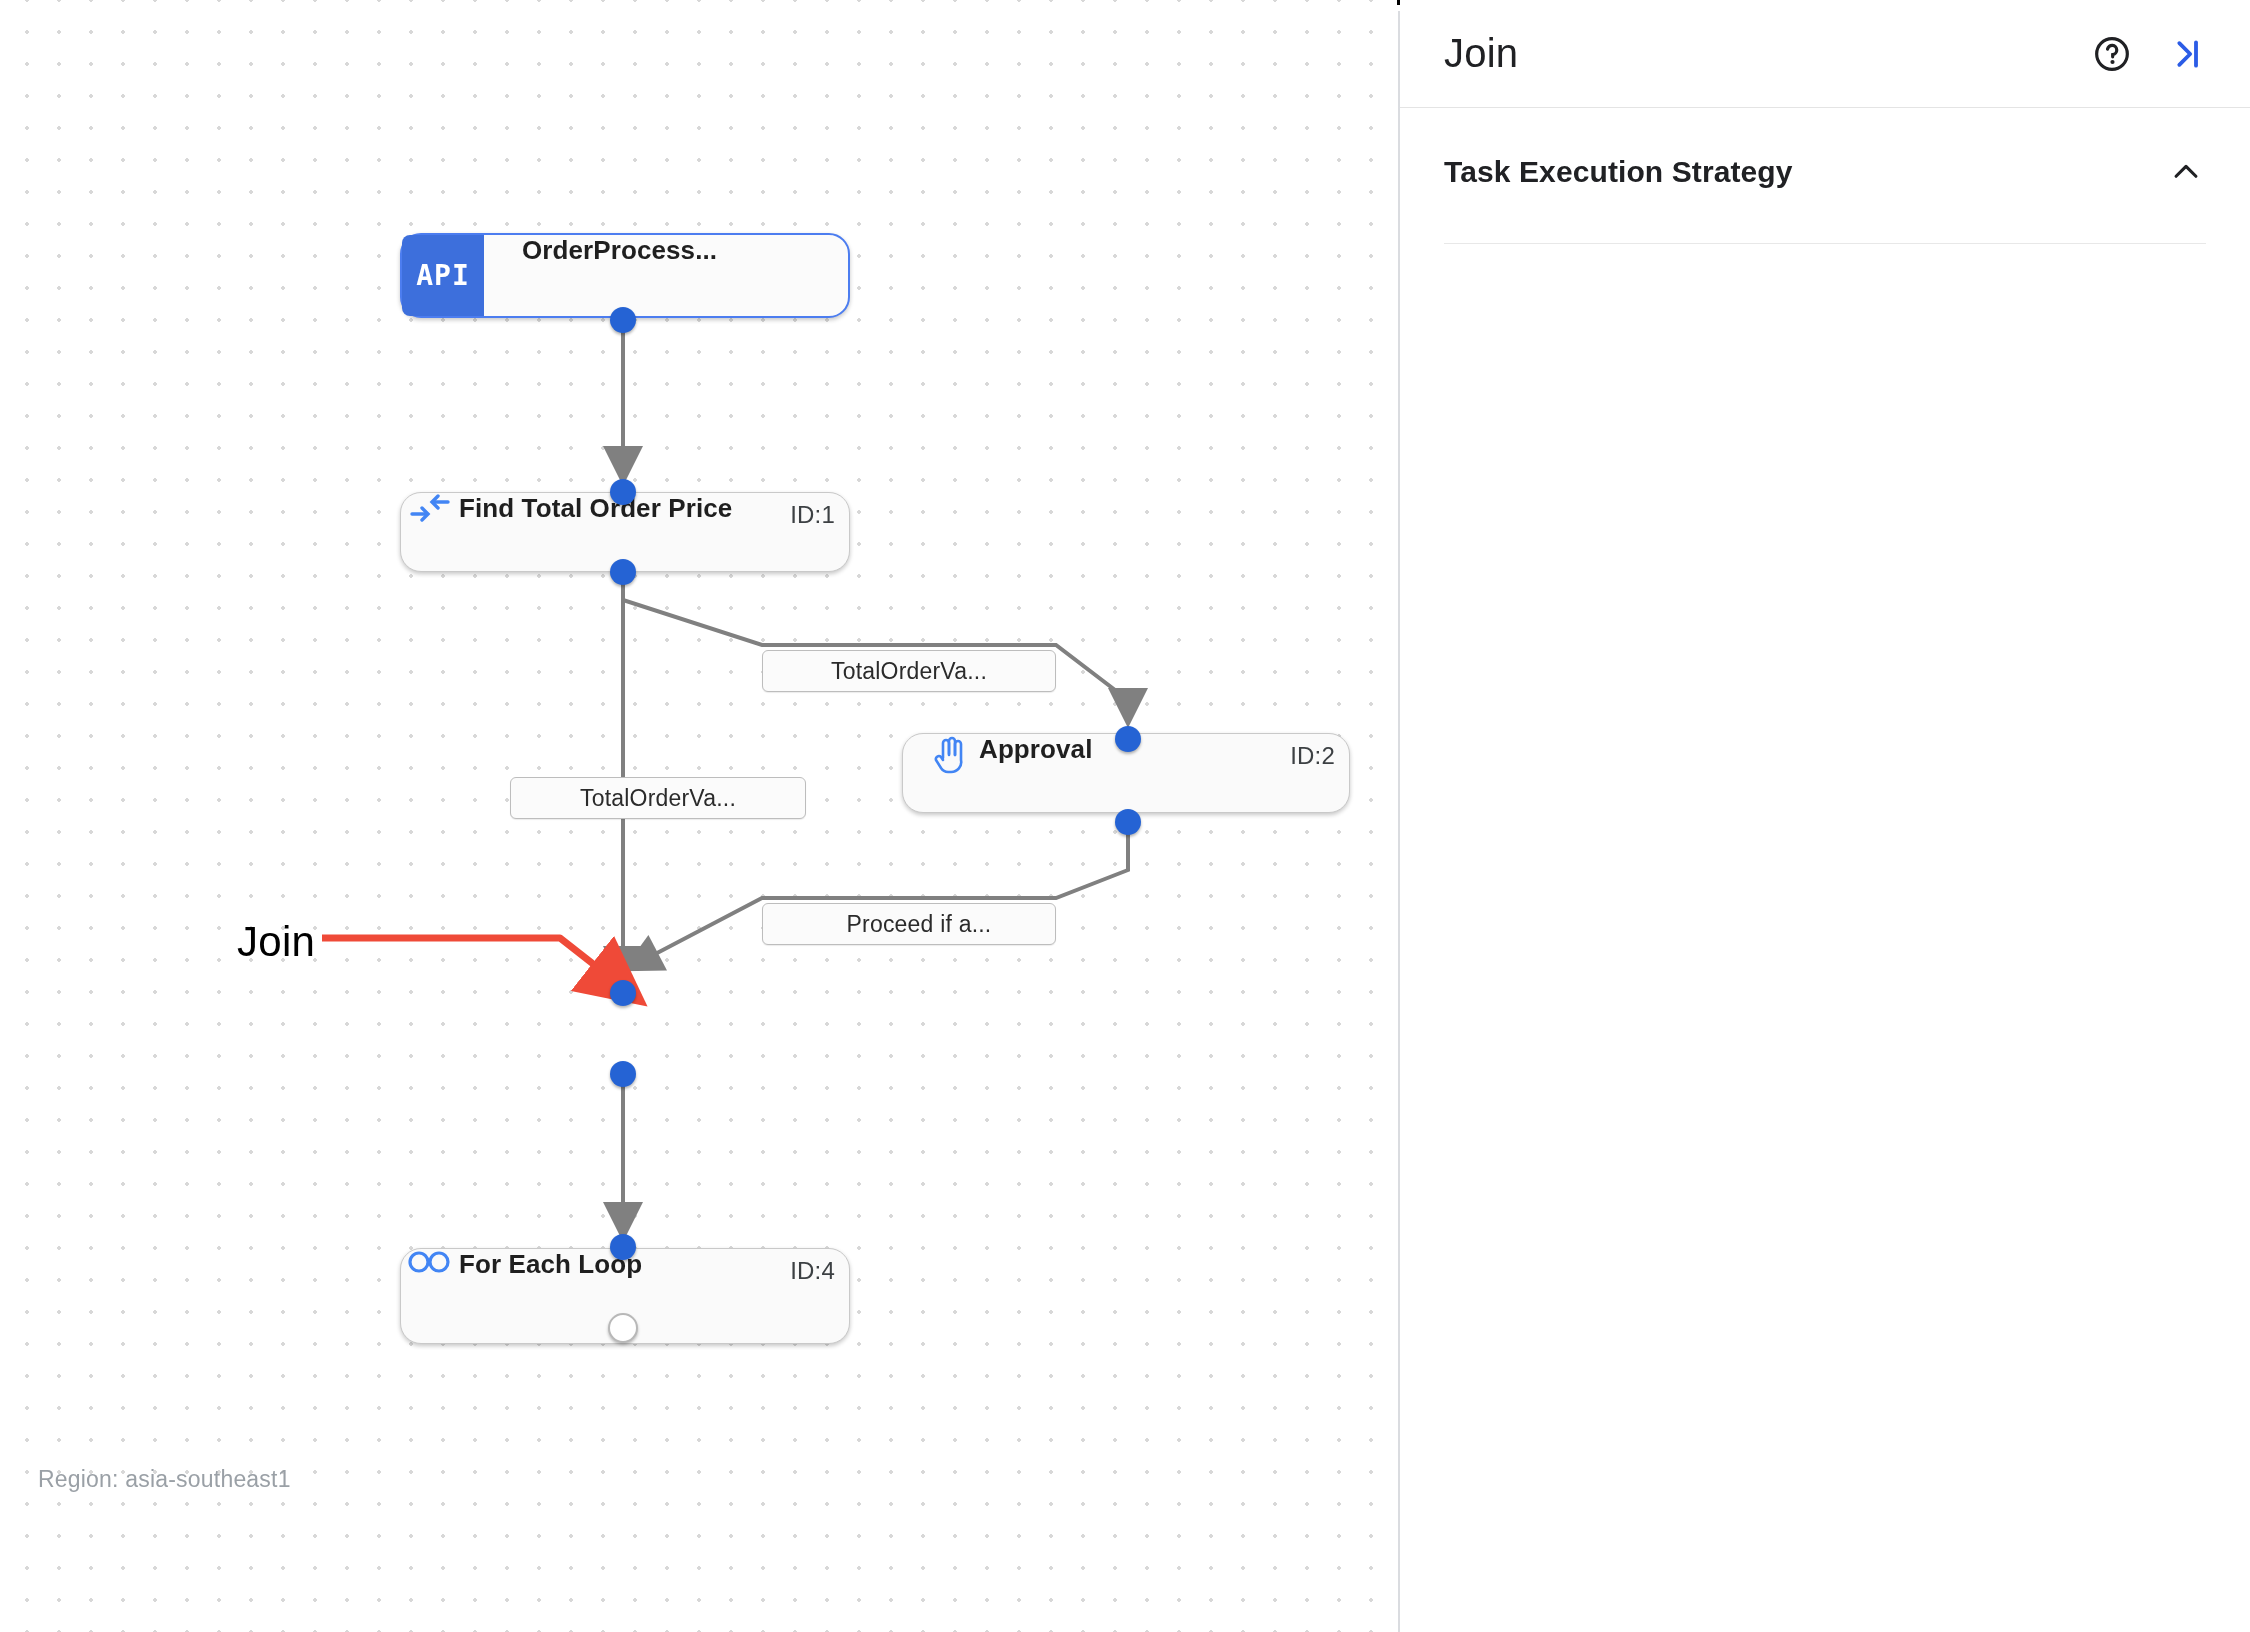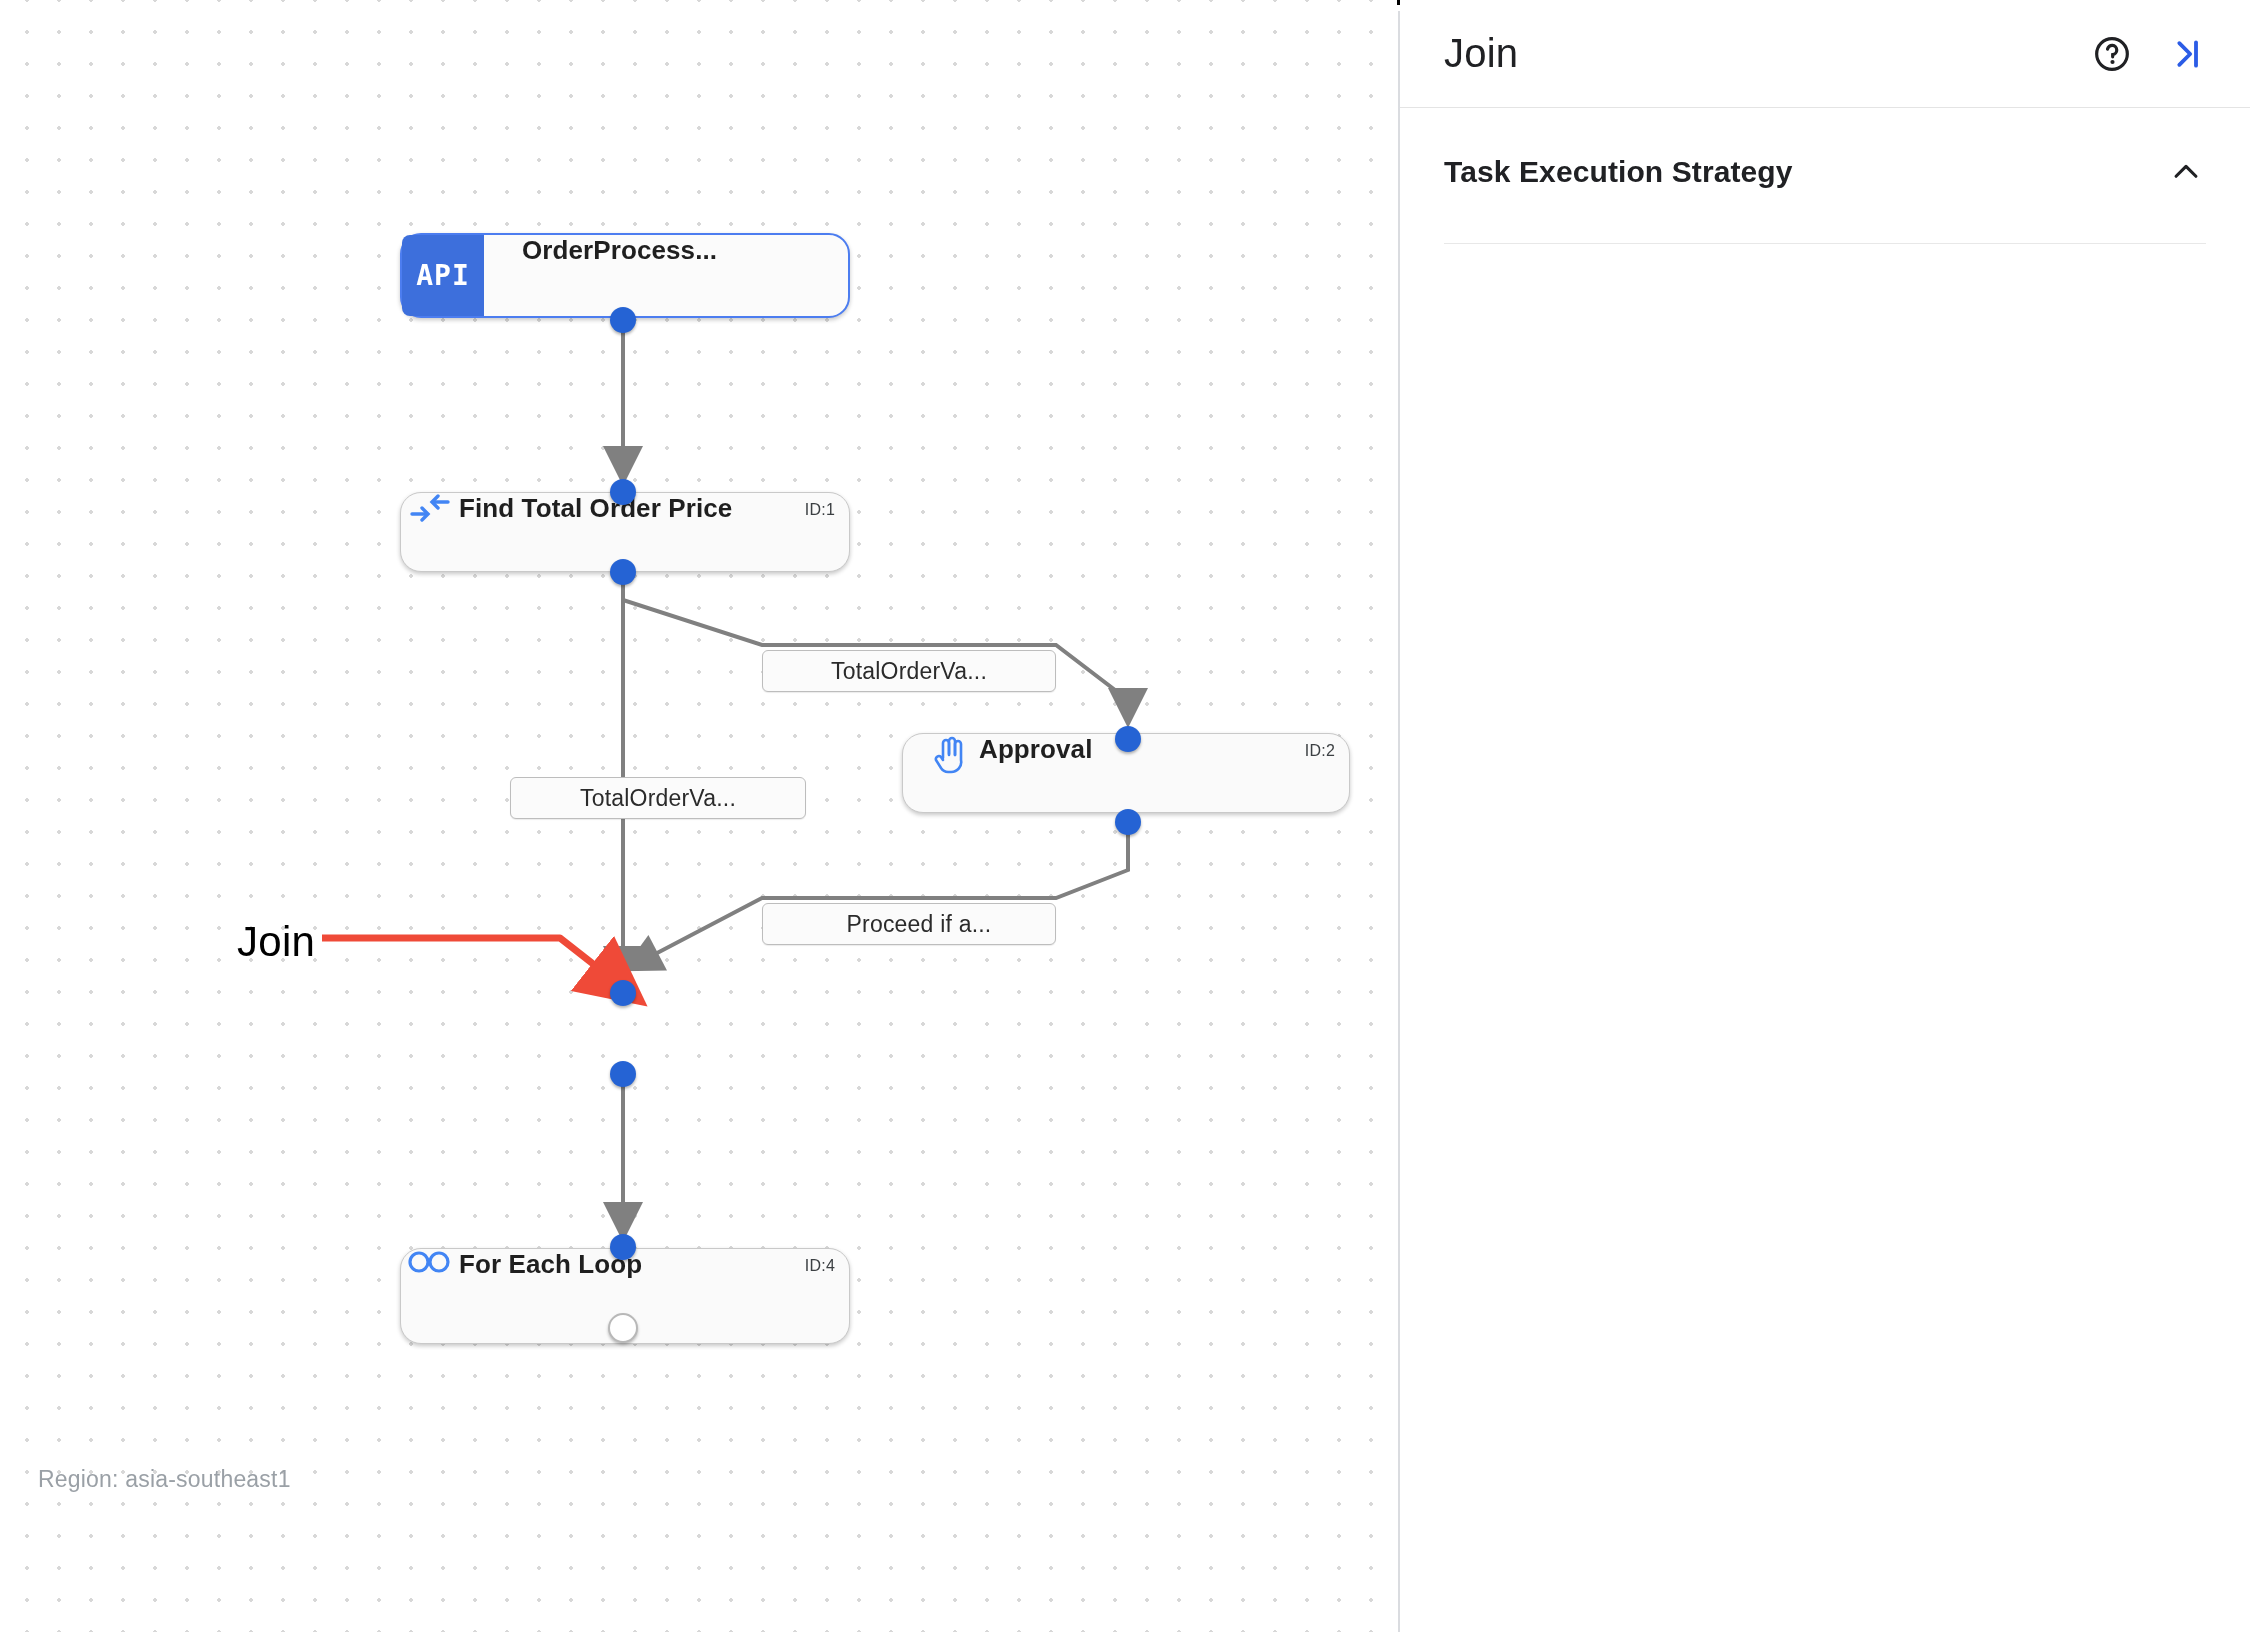--- a/index.html
+++ b/index.html
@@ -35,21 +35,21 @@
   .node.selected{
     border:2px solid #4c7df0;
     background:#fbfbfb;
   }
   .node-title{
     font-size:26px;font-weight:700;color:#1f1f1f;letter-spacing:.1px;
     white-space:nowrap;
   }
   .node-id{
     position:absolute;right:14px;top:8px;
-    font-size:16px;color:#3c4043;font-weight:400;
+    font-size:24px;color:#3c4043;font-weight:400;
     letter-spacing:.2px;
   }
   .node-icon{
     width:58px;display:flex;align-items:center;justify-content:center;
     flex:0 0 58px;
   }
 
   
   .api-badge{
     width:82px;align-self:stretch;

